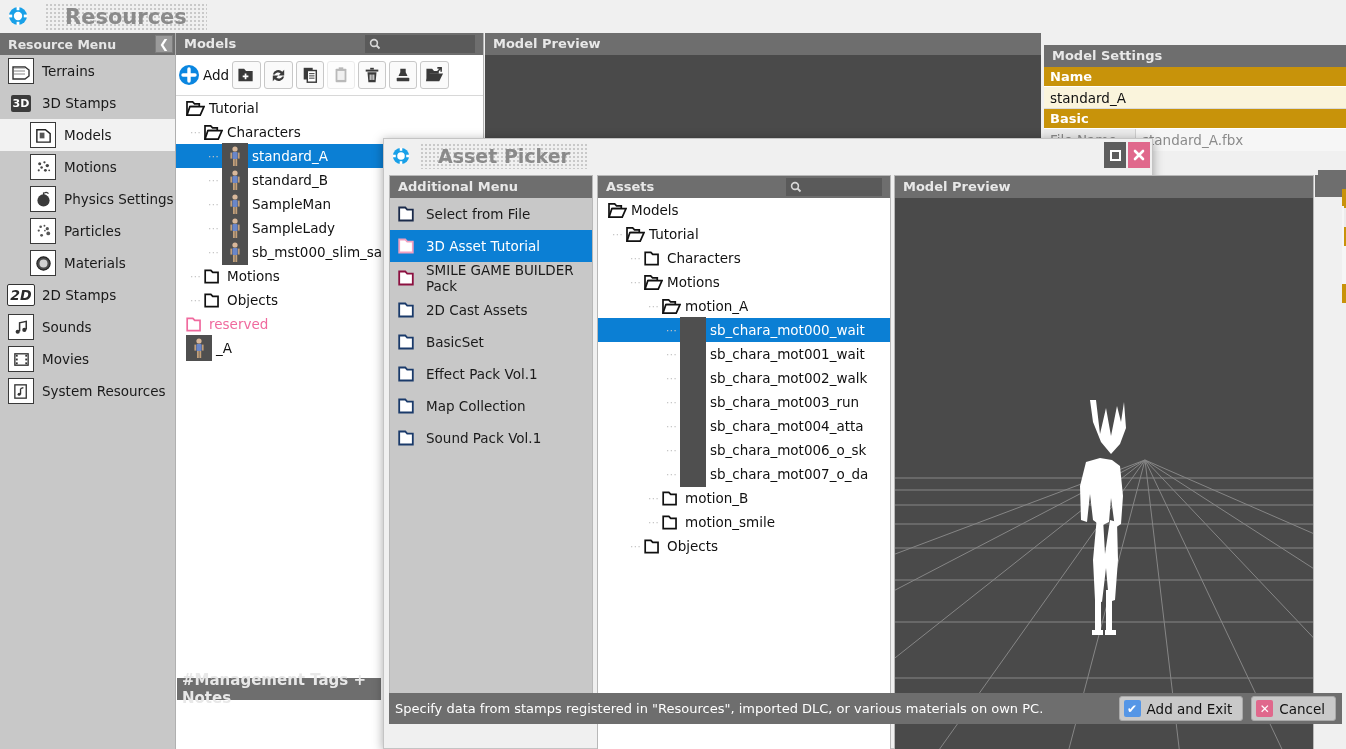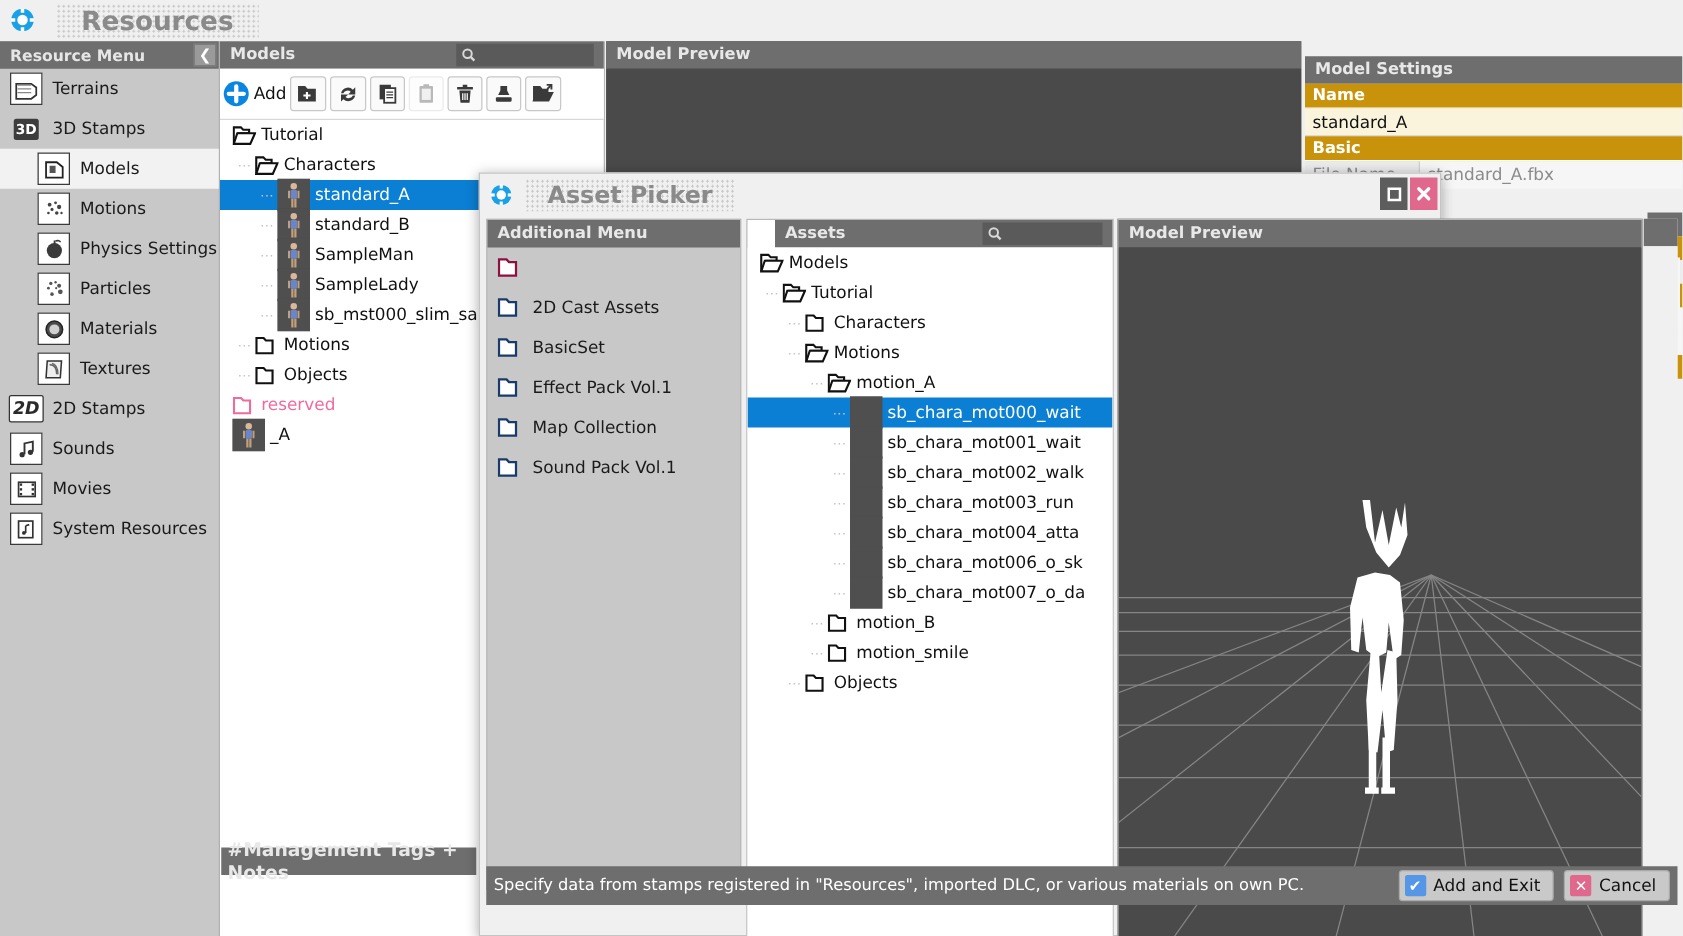--- a/index.html
+++ b/index.html
@@ -313,30 +313,20 @@
           <span>Particles</span>
         </div>
         <div class="menu-item sub">
           <span class="mi-ico">
             <svg width="19" height="19" viewBox="0 0 20 20">
               <circle cx="10" cy="10" r="7" fill="#4a4a4a" stroke="#222" stroke-width="1.2"></circle>
               <circle cx="10" cy="10" r="4.2" fill="#d0d0d0"></circle>
             </svg>
           </span>
           <span>Materials</span>
-        </div>
-        <div class="menu-item sub">
-          <span class="mi-ico">
-            <svg width="19" height="19" viewBox="0 0 20 20">
-              <path d="M4 3h12l-1 14H3z" fill="#eee" stroke="#333" stroke-width="1.3"></path>
-              <path d="M6 6c4 0 6 3 6 8" stroke="#666" stroke-width="1.3" fill="none"></path>
-              <path d="M8 5c4 1 5 4 5 9" stroke="#666" stroke-width="1.1" fill="none"></path>
-            </svg>
-          </span>
-          <span>Textures</span>
         </div>
         <div class="menu-item">
           <span class="mi-ico noborder">
             <span style="font-size:14px;font-weight:bold;background:#fff;color:#2a2a2a;padding:2px 2px;border:1px solid #333;border-radius:2px;font-style:italic;">2D</span>
           </span>
           <span>2D Stamps</span>
         </div>
         <div class="menu-item">
           <span class="mi-ico">
             <svg width="19" height="19" viewBox="0 0 20 20">
@@ -716,23 +706,40 @@
     </div>
 
     <div id="addmenu">
       <div class="panel-head" style="height:22px;">
         <span>Additional Menu</span>
       </div>
       <div id="addmenu-items">
           <div class="am-item">
             <span style="margin-right: 8px; display: flex; flex: 0 0 auto;">
               <svg width="20" height="18" viewBox="0 0 20 18">
+                <path d="M1.2 2.5h6l2 2.2h5.6v10.8H1.2z" fill="#fff" stroke="#1a2a4a" stroke-width="1.8"></path>
+              </svg>
+            </span>
+            <span>Select from File</span>
+          </div>
+          <div class="am-item sel">
+            <span style="margin-right: 8px; display: flex; flex: 0 0 auto;">
+              <svg width="20" height="18" viewBox="0 0 20 18">
+                <path d="M1.2 2.5h6l2 2.2h5.6v10.8H1.2z" fill="#fff" stroke="#f0a0c0" stroke-width="1.8"></path>
+              </svg>
+            </span>
+            <span>3D Asset Tutorial</span>
+          </div>
+          <div class="am-item">
+            <span style="margin-right: 8px; display: flex; flex: 0 0 auto;">
+              <svg width="20" height="18" viewBox="0 0 20 18">
                 <path d="M1.2 2.5h6l2 2.2h5.6v10.8H1.2z" fill="#fff" stroke="#8c1040" stroke-width="1.8"></path>
               </svg>
             </span>
+            <span>SMILE GAME BUILDER Pack</span>
           </div>
           <div class="am-item">
             <span style="margin-right: 8px; display: flex; flex: 0 0 auto;">
               <svg width="20" height="18" viewBox="0 0 20 18">
                 <path d="M1.2 2.5h6l2 2.2h5.6v10.8H1.2z" fill="#fff" stroke="#1a3a6a" stroke-width="1.8"></path>
               </svg>
             </span>
             <span>2D Cast Assets</span>
           </div>
           <div class="am-item">
@@ -764,21 +771,21 @@
               <svg width="20" height="18" viewBox="0 0 20 18">
                 <path d="M1.2 2.5h6l2 2.2h5.6v10.8H1.2z" fill="#fff" stroke="#1a3a6a" stroke-width="1.8"></path>
               </svg>
             </span>
             <span>Sound Pack Vol.1</span>
           </div>
         </div>
     </div>
 
     <div id="assets">
-      <div class="panel-head" style="height:22px;margin-left:22px;">
+      <div class="panel-head" style="height:22px;">
         <span>Assets</span>
         <div class="srch" style="width:96px;">
           <svg width="12" height="12" viewBox="0 0 12 12">
             <circle cx="5" cy="5" r="3.4" fill="none" stroke="#d8d8d8" stroke-width="1.6"></circle>
             <line x1="7.5" y1="7.5" x2="10.5" y2="10.5" stroke="#d8d8d8" stroke-width="1.8"></line>
           </svg>
         </div>
       </div>
       <div class="tbody">
         <div class="tree" id="assets-tree">

